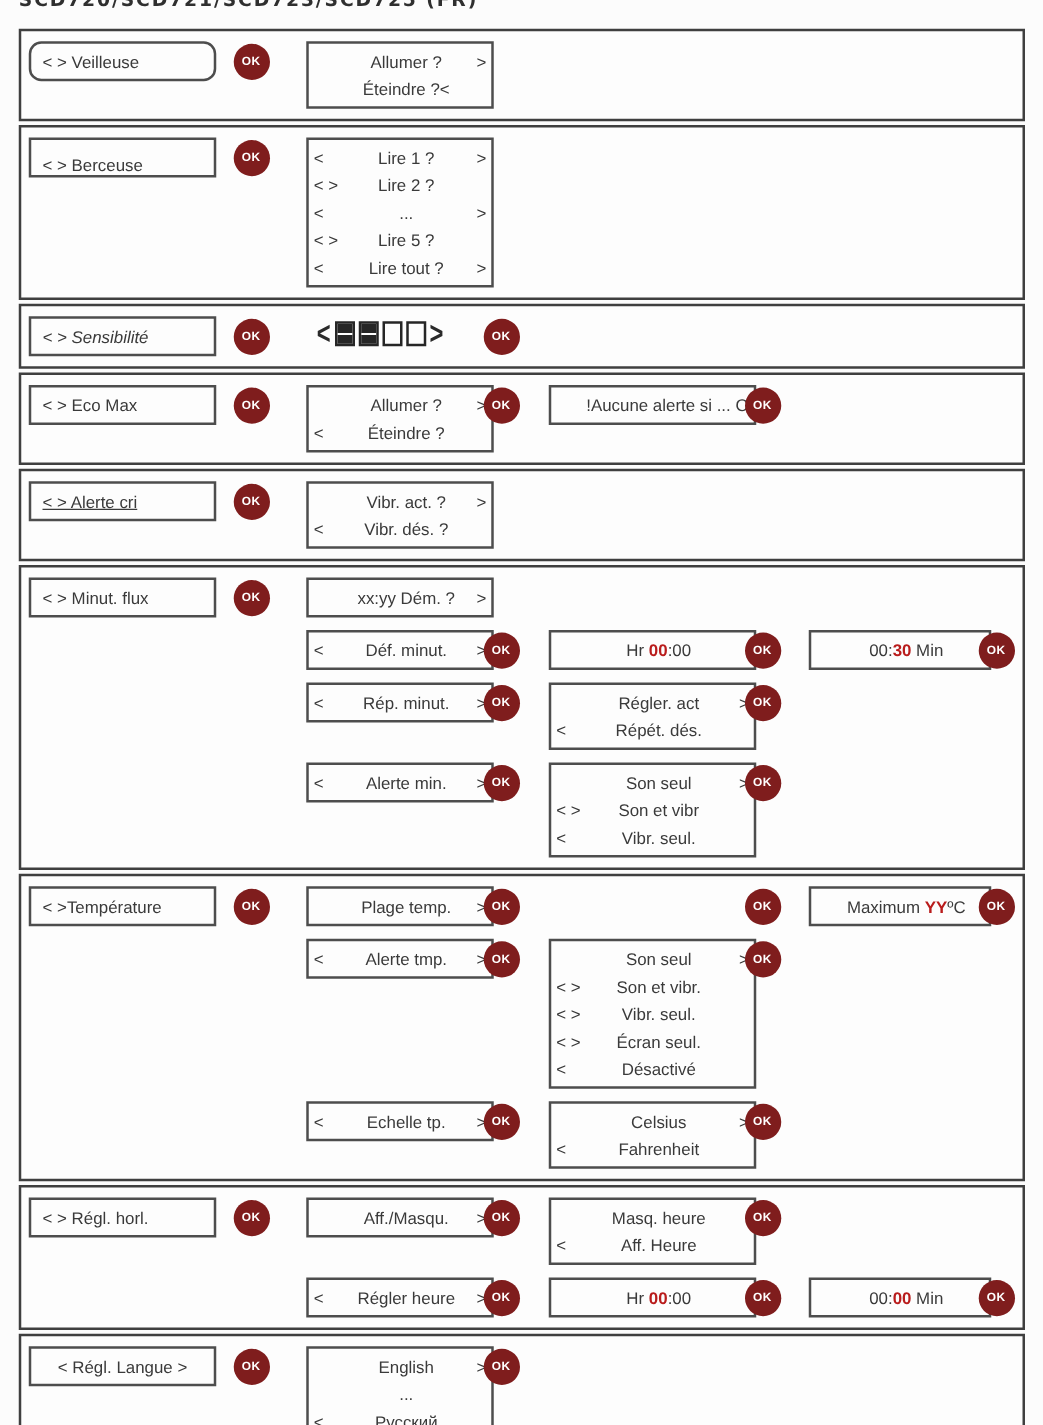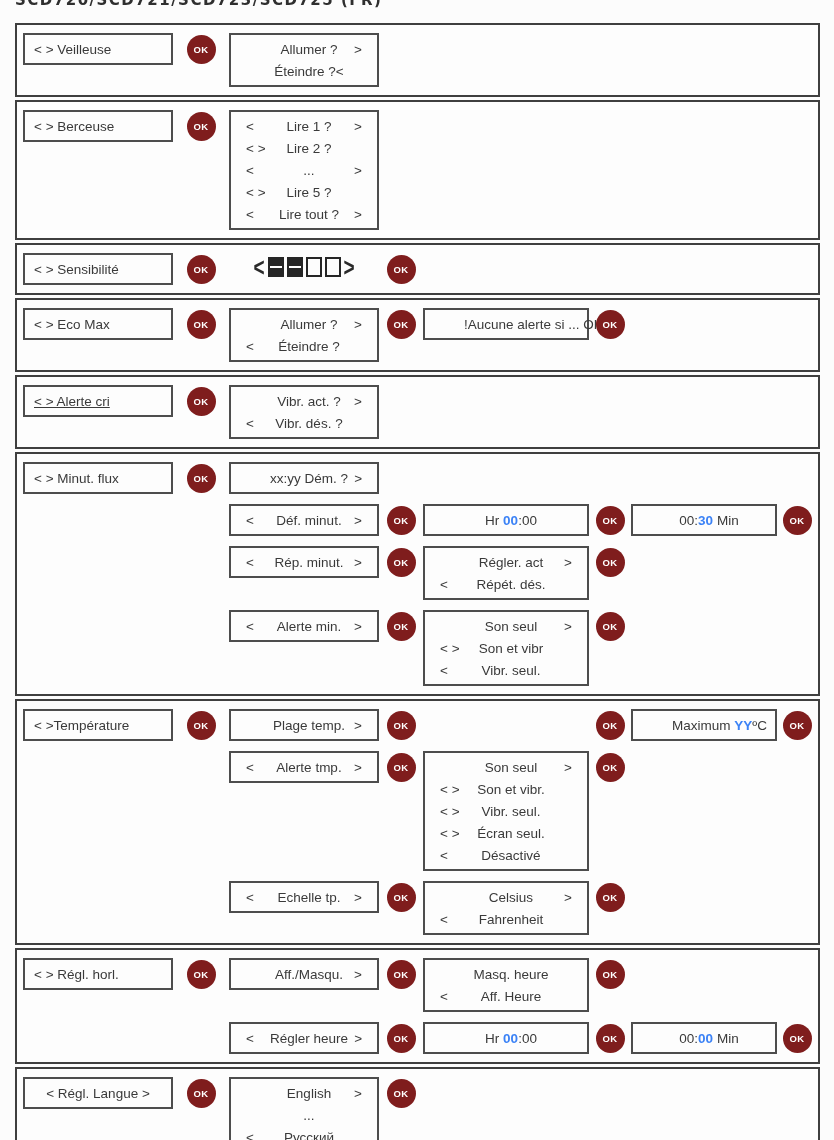--- a/index.html
+++ b/index.html
@@ -21,26 +21,26 @@
     display:grid;
     grid-template-columns:150px 56px 150px 44px 166px 42px 146px 40px;
     padding-left:6px;align-items:start;margin-bottom:10px;
   }
   .row:last-child{margin-bottom:0;}
   .box{
     border:2px solid #4d4d4d;background:#fdfdfd;color:#3a3a3a;box-sizing:border-box;width:100%;
   }
   .menu{height:32px;display:flex;align-items:center;padding-left:9px;font-size:13.5px;white-space:nowrap;}
   .menu.center{justify-content:center;padding-left:0;text-align:center;}
-  .screen{padding:3px 15px;}
+  .screen{padding:3px 4px;margin-left:16px;}
   .line{display:flex;align-items:center;height:22px;font-size:13.5px;}
   .lm{min-width:24px;text-align:left;white-space:pre;}
   .rm{min-width:14px;text-align:right;white-space:pre;}
   .ct{flex:1;text-align:center;white-space:nowrap;}
-  .bd{font-weight:bold;color:#3b82f6;}
+  .bd{font-weight:bold;color:#b91c1c;}
   .ok{
     width:29px;height:29px;border-radius:50%;background:#7f1d1d;color:#ffffff;
     font-weight:bold;font-size:9.5px;letter-spacing:.5px;
     display:flex;align-items:center;justify-content:center;
     justify-self:center;margin-top:2px;
   }
   .sens{display:flex;align-items:center;gap:3px;justify-self:center;margin-top:4px;}
   .sens .br{font-size:19px;font-weight:bold;color:#2a2a2a;transform:scaleY(1.35);line-height:1;}
   .sens .cell{width:12px;height:16px;border:2.5px solid #262626;background:#fdfdfd;}
   .sens .cell.filled{
@@ -50,41 +50,41 @@
 </head>
 <body>
 
 <div class="titlewrap">
   <div class="title">SCD720/SCD721/SCD723/SCD725 (FR)</div>
 </div>
 
 <div id="diagram">
     <div class="section">
       <div class="row">
-        <div class="box menu" style="grid-column: 1;">
+        <div class="box menu" style="grid-column: 1; border-radius: 10px;">
           <span>&lt; &gt; Veilleuse</span>
         </div>
         <div class="ok" style="grid-column: 2;">OK</div>
         <div class="box screen" style="grid-column: 3;">
           <div class="line">
             <span class="lm"></span>
             <span class="ct">Allumer ?</span>
             <span class="rm">&gt;</span>
           </div>
           <div class="line">
             <span class="lm"></span>
             <span class="ct">Éteindre ?&lt;</span>
             <span class="rm"></span>
           </div>
         </div>
       </div>
     </div>
     <div class="section">
       <div class="row">
-        <div class="box menu" style="grid-column: 1;">
+        <div class="box menu" style="grid-column: 1; align-items: flex-end;">
           <span>&lt; &gt; Berceuse</span>
         </div>
         <div class="ok" style="grid-column: 2;">OK</div>
         <div class="box screen" style="grid-column: 3;">
           <div class="line">
             <span class="lm">&lt;</span>
             <span class="ct">Lire 1 ?</span>
             <span class="rm">&gt;</span>
           </div>
           <div class="line">
@@ -105,21 +105,21 @@
           <div class="line">
             <span class="lm">&lt;</span>
             <span class="ct">Lire tout ?</span>
             <span class="rm">&gt;</span>
           </div>
         </div>
       </div>
     </div>
     <div class="section">
       <div class="row">
-        <div class="box menu" style="grid-column: 1;">
+        <div class="box menu" style="grid-column: 1; font-style: italic;">
           <span>&lt; &gt; Sensibilité</span>
         </div>
         <div class="ok" style="grid-column: 2;">OK</div>
         <div class="sens" style="grid-column: 3;">
           <span class="br">&lt;</span>
           <div class="cell filled"></div>
           <div class="cell filled"></div>
           <div class="cell"></div>
           <div class="cell"></div>
           <span class="br">&gt;</span>

